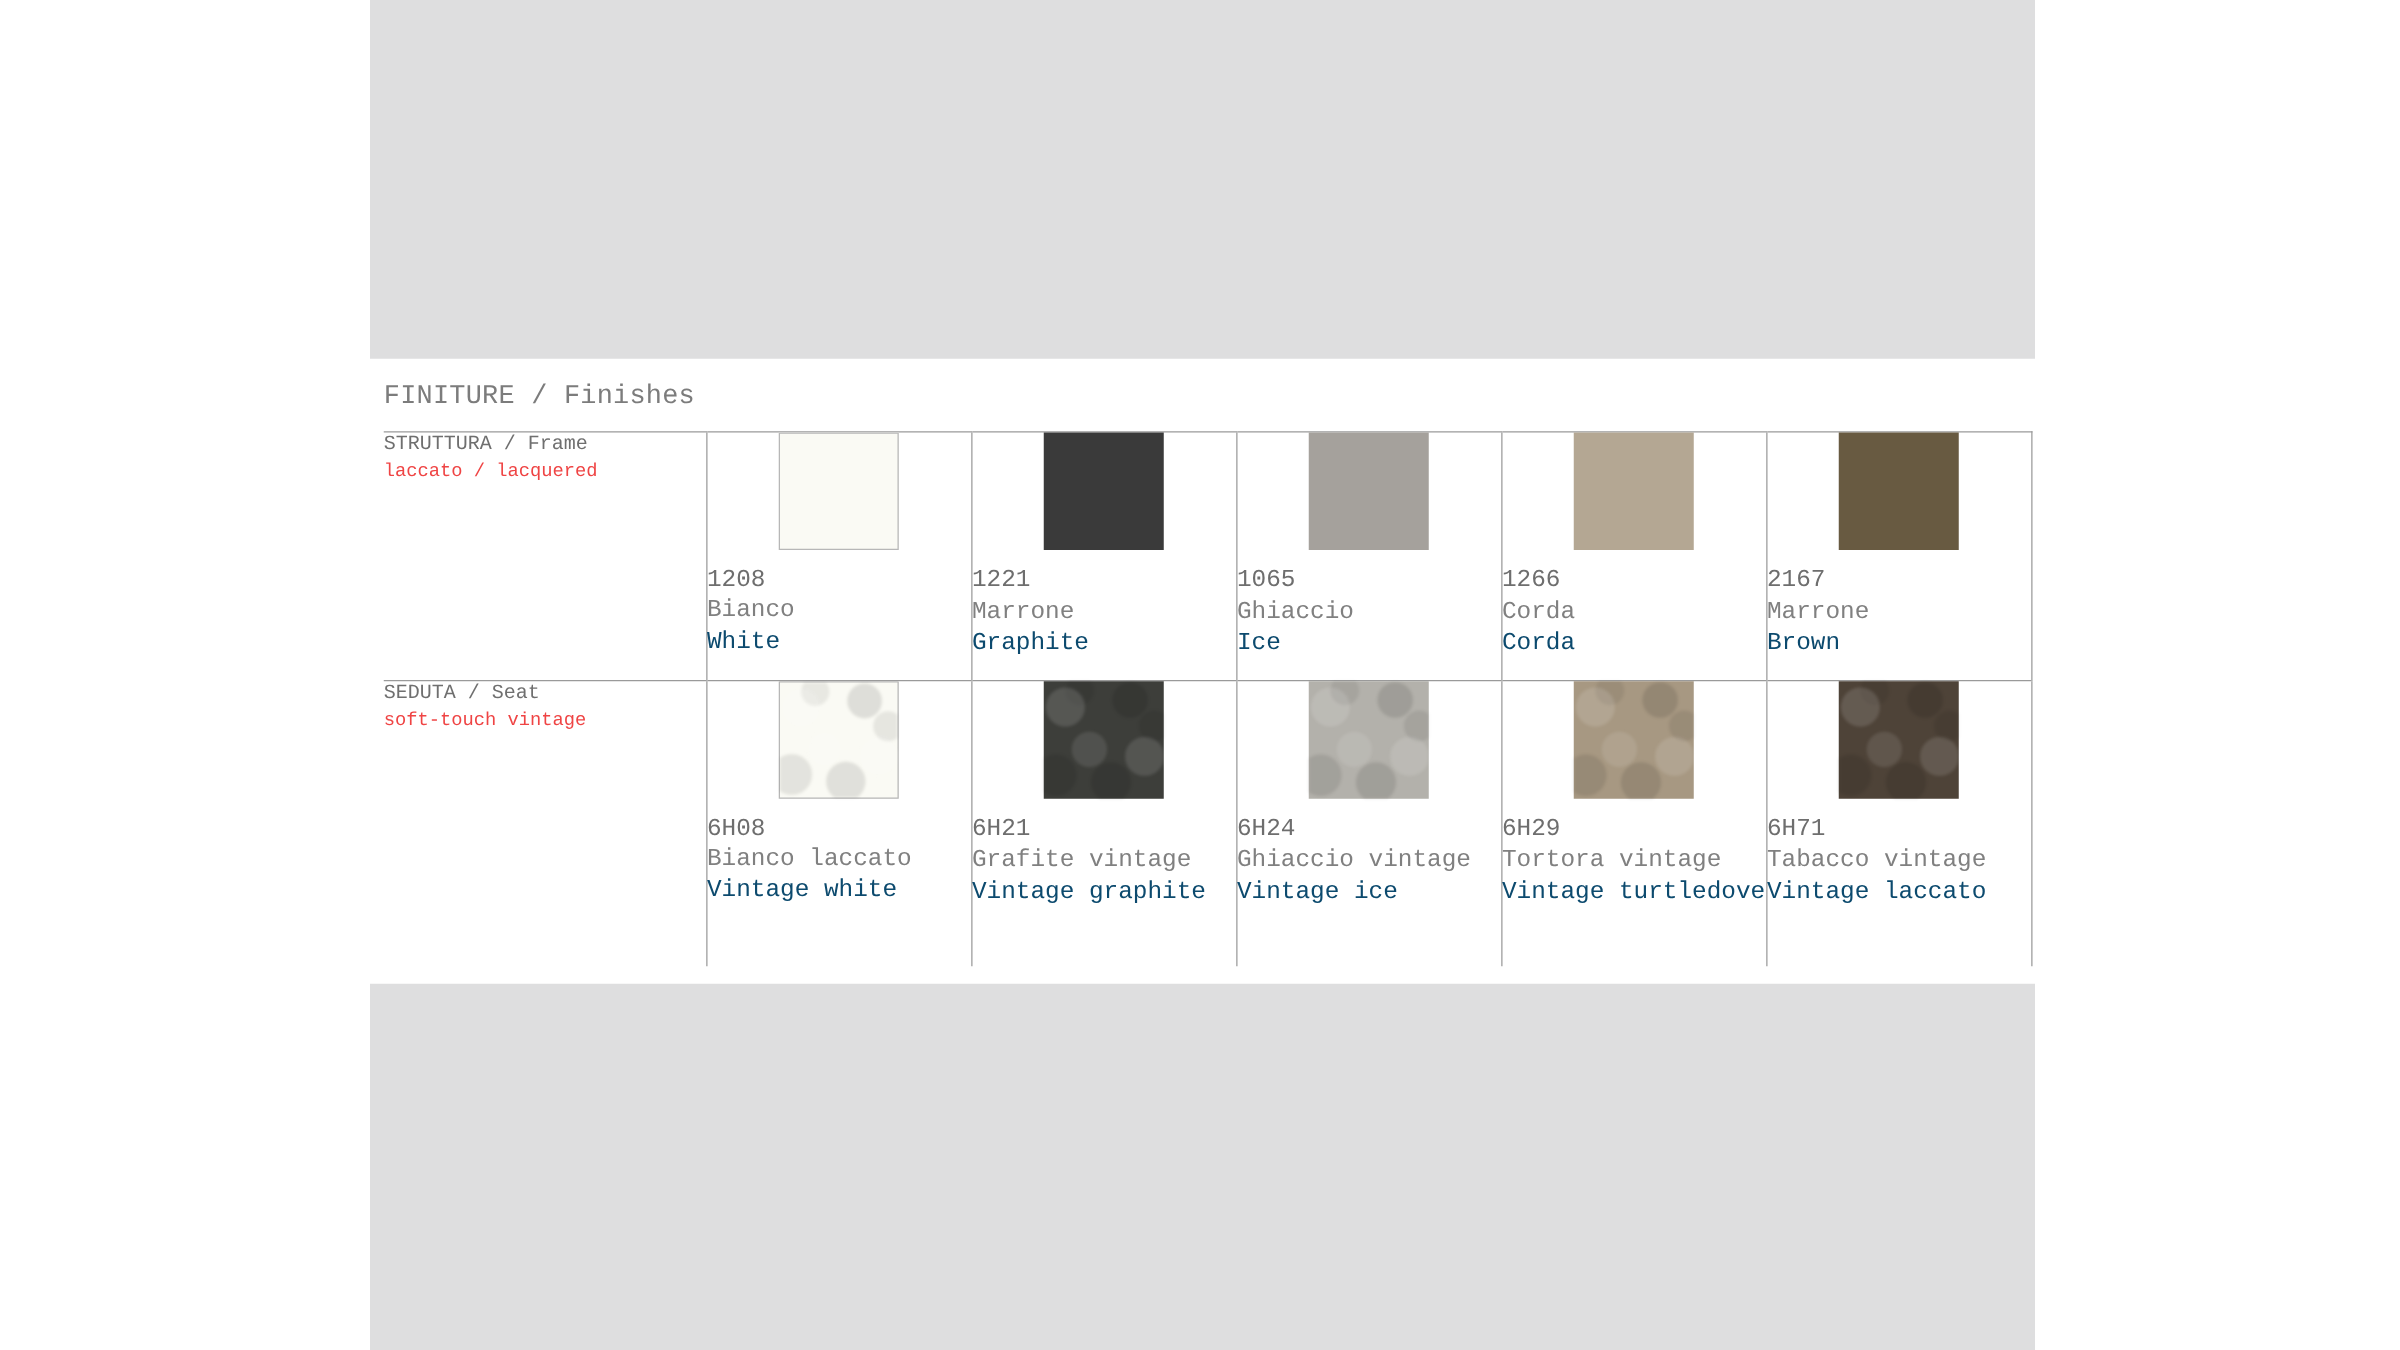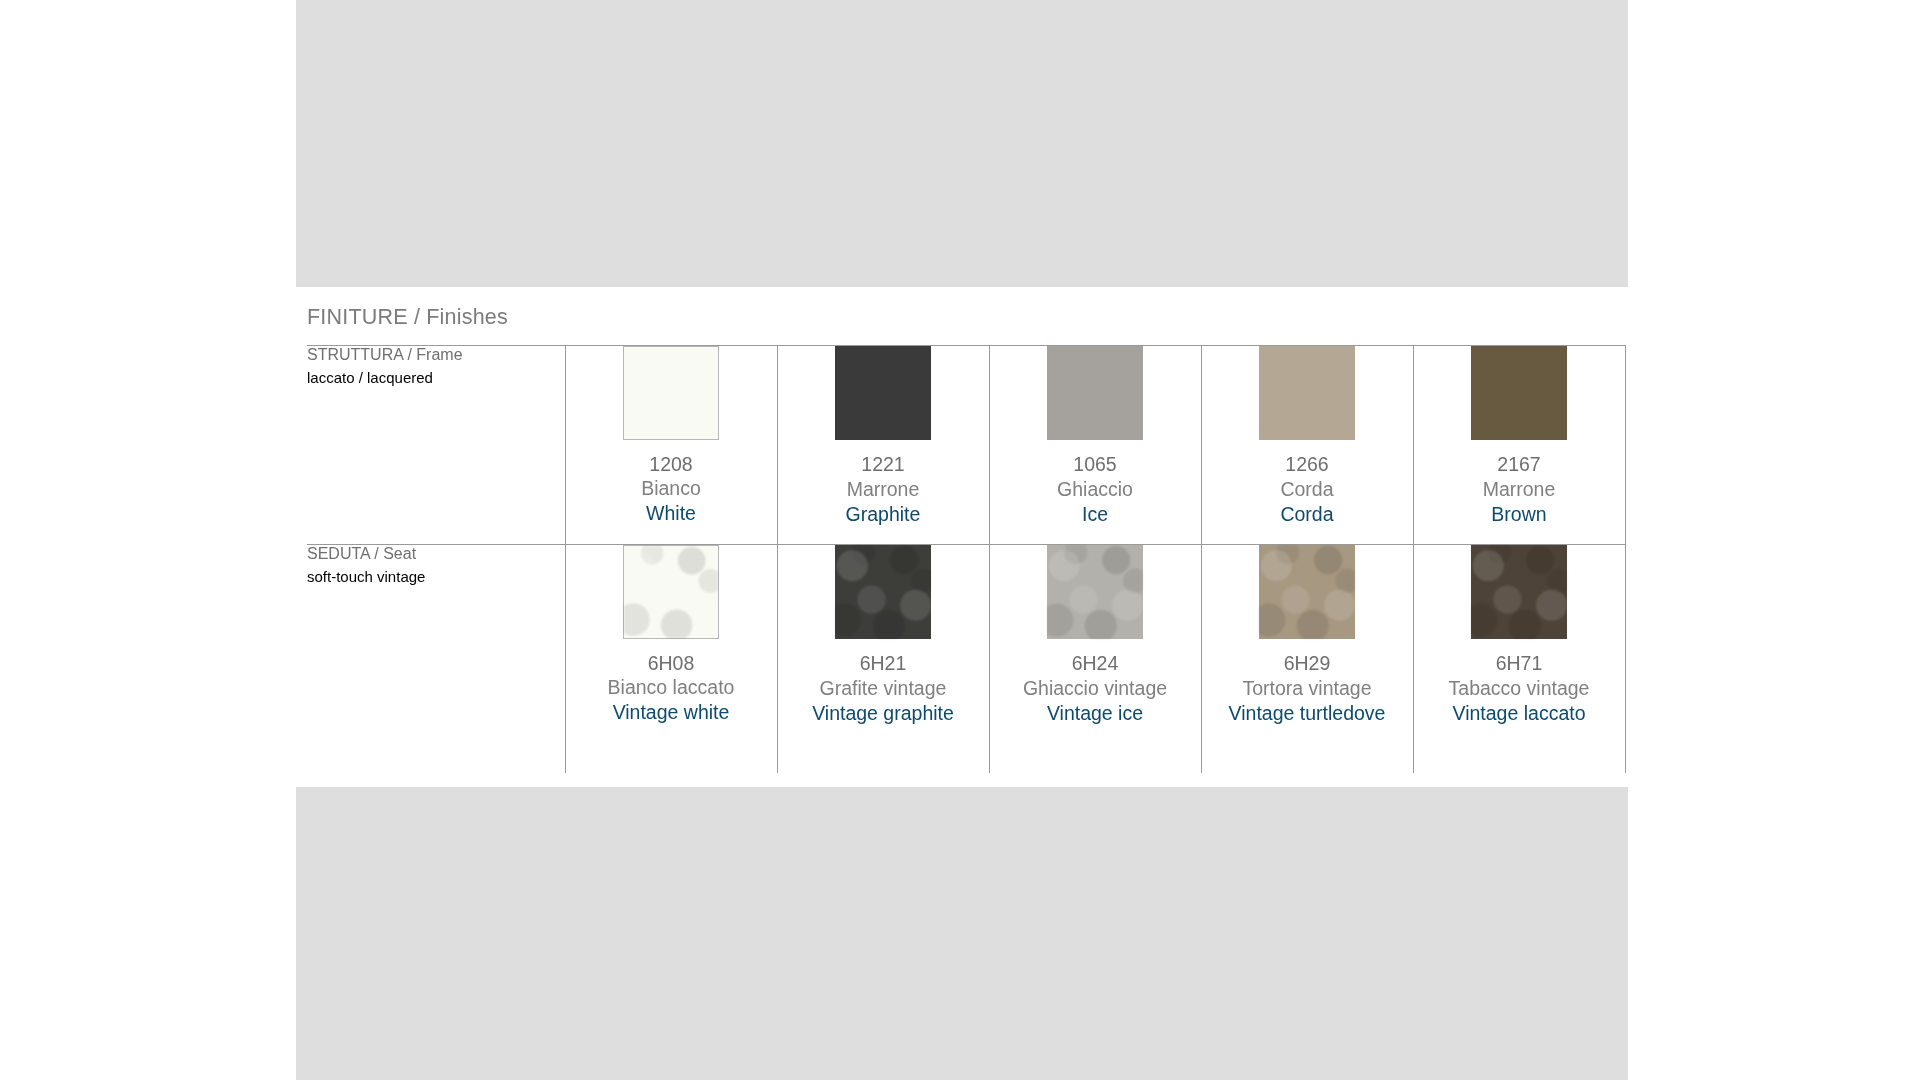--- a/index.html
+++ b/index.html
@@ -10,20 +10,21 @@
     background: #ffffff;
     font-family: "Liberation Sans", sans-serif;
     overflow: hidden;
   }
 
   #page {
     position: relative;
     width: 1637px;
     height: 1080px;
     background: #ffffff;
+    font-family: Liberation Mono, monospace;
   }
 
   
   .grey-panel {
     position: absolute;
     background: #dededf;
     left: 296px;
     width: 1332px;
   }
   #panel-top    { top: -10px;  height: 297px; }
@@ -77,29 +78,29 @@
     padding-right: 10px;
   }
   .row-head .rh-title {
     font-size: 16px;
     color: #6f6f6f;
     line-height: 1.18;
     white-space: nowrap;
   }
   .row-head .rh-sub {
     font-size: 15px;
-    color: #000000;
+    color: #ef4444;
     line-height: 1.35;
     margin-top: 3px;
     white-space: nowrap;
   }
 
   
   .swatch-cell {
-    text-align: center;
+    text-align: left;
     padding-top: 14px;
   }
   .chip {
     display: block;
     margin: 0 auto;
     width: 96px;
     height: 94px;
     position: relative;
   }
   .chip.bordered {

